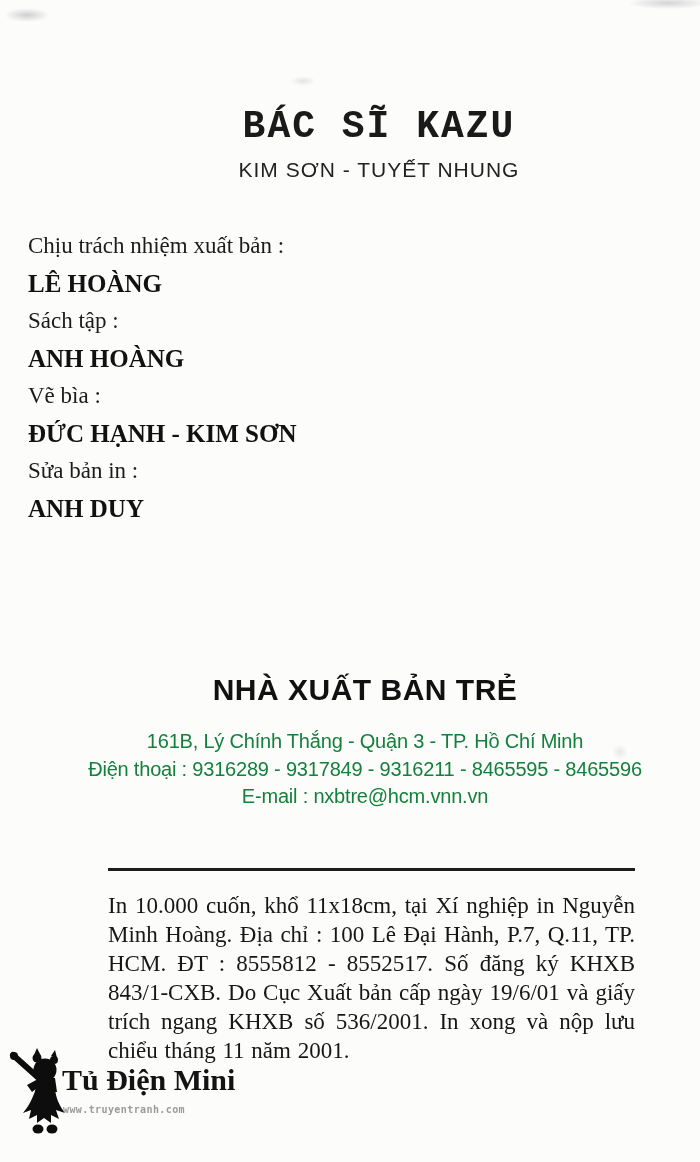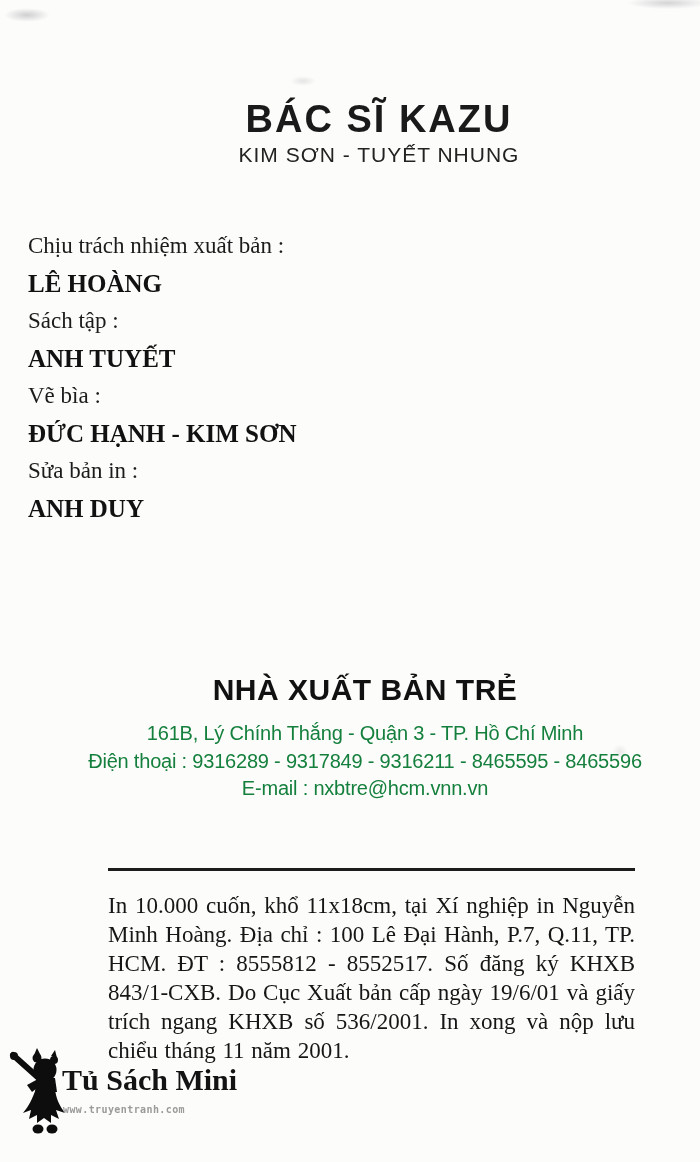--- a/index.html
+++ b/index.html
@@ -25,22 +25,22 @@
   .smudge-r { left: 612px; top: 744px; width: 16px; height: 16px;
     background: radial-gradient(ellipse at center, rgba(120,120,125,.15), rgba(120,120,125,0) 70%); }
 
   
   .title-block {
     position: absolute;
     top: 96px; left: 58px; width: 642px;
     text-align: center;
   }
   .book-title {
-    margin: 0;
-    font-family: Liberation Sans, sans-serif;
+    margin: 8px;
+    font-family: Liberation Mono, monospace;
     font-weight: bold;
     font-size: 38px;
     line-height: 46px;
     letter-spacing: 2px;
     color: #1a1a1a;
   }
   .book-authors {
     margin-top: 1px;
     font-family: "Liberation Sans", "DejaVu Sans", sans-serif;
     font-size: 21px;
@@ -71,21 +71,21 @@
     position: absolute;
     top: 670px; left: 30px; width: 670px;
     text-align: center;
     font-family: "Liberation Sans", "DejaVu Sans", sans-serif;
   }
   .pub-name {
     font-size: 30px;
     font-weight: bold;
     line-height: 40px;
     letter-spacing: 0.5px;
-    margin-bottom: 10px;
+    margin-bottom: 18px;
     color: #111;
   }
   .pub-line {
     font-size: 20px;
     line-height: 27.5px;
     letter-spacing: -0.2px;
     color: #15803d;
   }
 
   
@@ -136,21 +136,21 @@
 
   <header class="title-block">
     <h1 class="book-title">BÁC SĨ KAZU</h1>
     <div class="book-authors">KIM SƠN - TUYẾT NHUNG</div>
   </header>
 
   <section class="credits">
     <div class="credit-label">Chịu trách nhiệm xuất bản :</div>
     <div class="credit-name">LÊ HOÀNG</div>
     <div class="credit-label">Sách tập :</div>
-    <div class="credit-name">ANH TUYẾT</div>
+    <div class="credit-name">ANH HOÀNG</div>
     <div class="credit-label">Vẽ bìa :</div>
     <div class="credit-name">ĐỨC HẠNH - KIM SƠN</div>
     <div class="credit-label">Sửa bản in :</div>
     <div class="credit-name">ANH DUY</div>
   </section>
 
   <section class="publisher">
     <div class="pub-name">NHÀ XUẤT BẢN TRẺ</div>
     <div class="pub-line">161B, Lý Chính Thắng - Quận 3 - TP. Hồ Chí Minh</div>
     <div class="pub-line">Điện thoại : 9316289 - 9317849 - 9316211 - 8465595 - 8465596</div>
@@ -178,17 +178,17 @@
         <polygon points="30,31 19,37 24,44 33,37"></polygon>
 
         <path d="M29,30 L47,30 L49,44 L27,44 Z"></path>
 
         <path d="M28,41 C24,51 21,58 15,65 L23,62 L21,71 L29,67 L29,75 L36,70 L43,75 L43,67 L51,71 L48,62 L57,65 C51,57 48,50 47,41 Z"></path>
 
         <ellipse cx="30" cy="81" rx="5.5" ry="4.5"></ellipse>
         <ellipse cx="44" cy="81" rx="5.5" ry="4.5"></ellipse>
       </g>
     </svg>
-    <div class="wm-title">Tủ Sách Mini</div>
+    <div class="wm-title">Tủ Điện Mini</div>
     <div class="wm-url">www.truyentranh.com</div>
   </footer>
 
 </div>
 
 </body></html>

